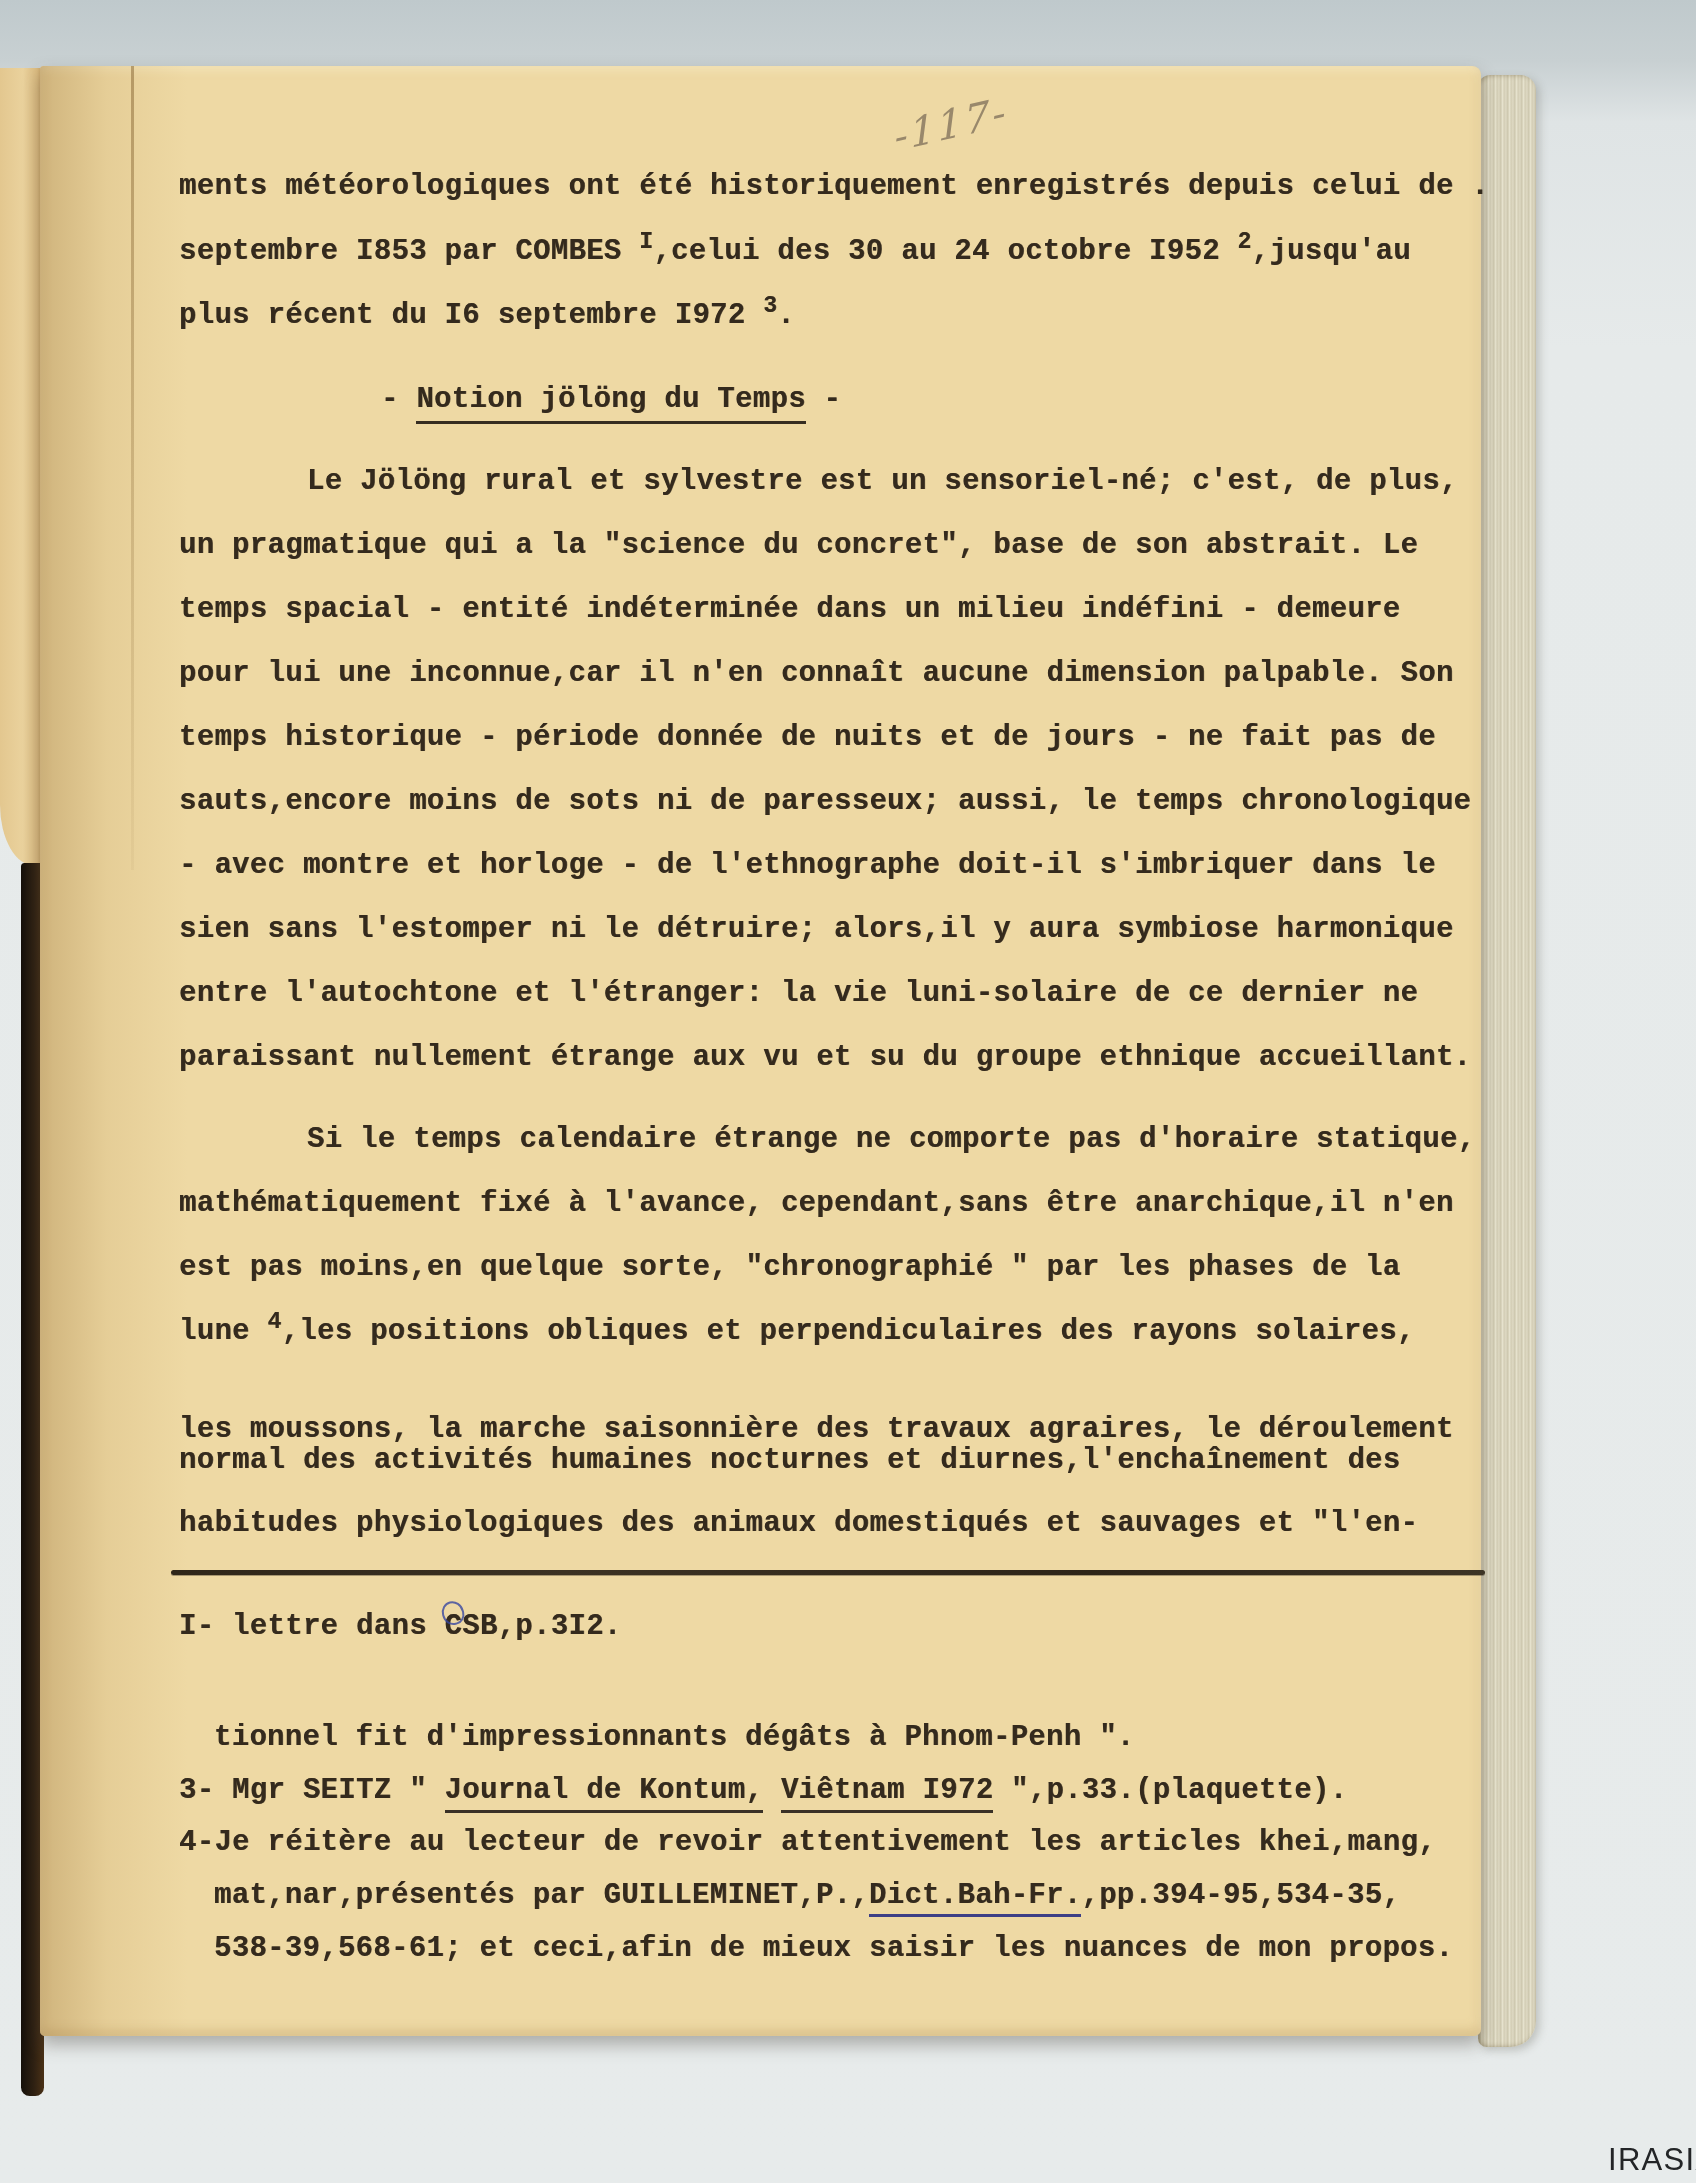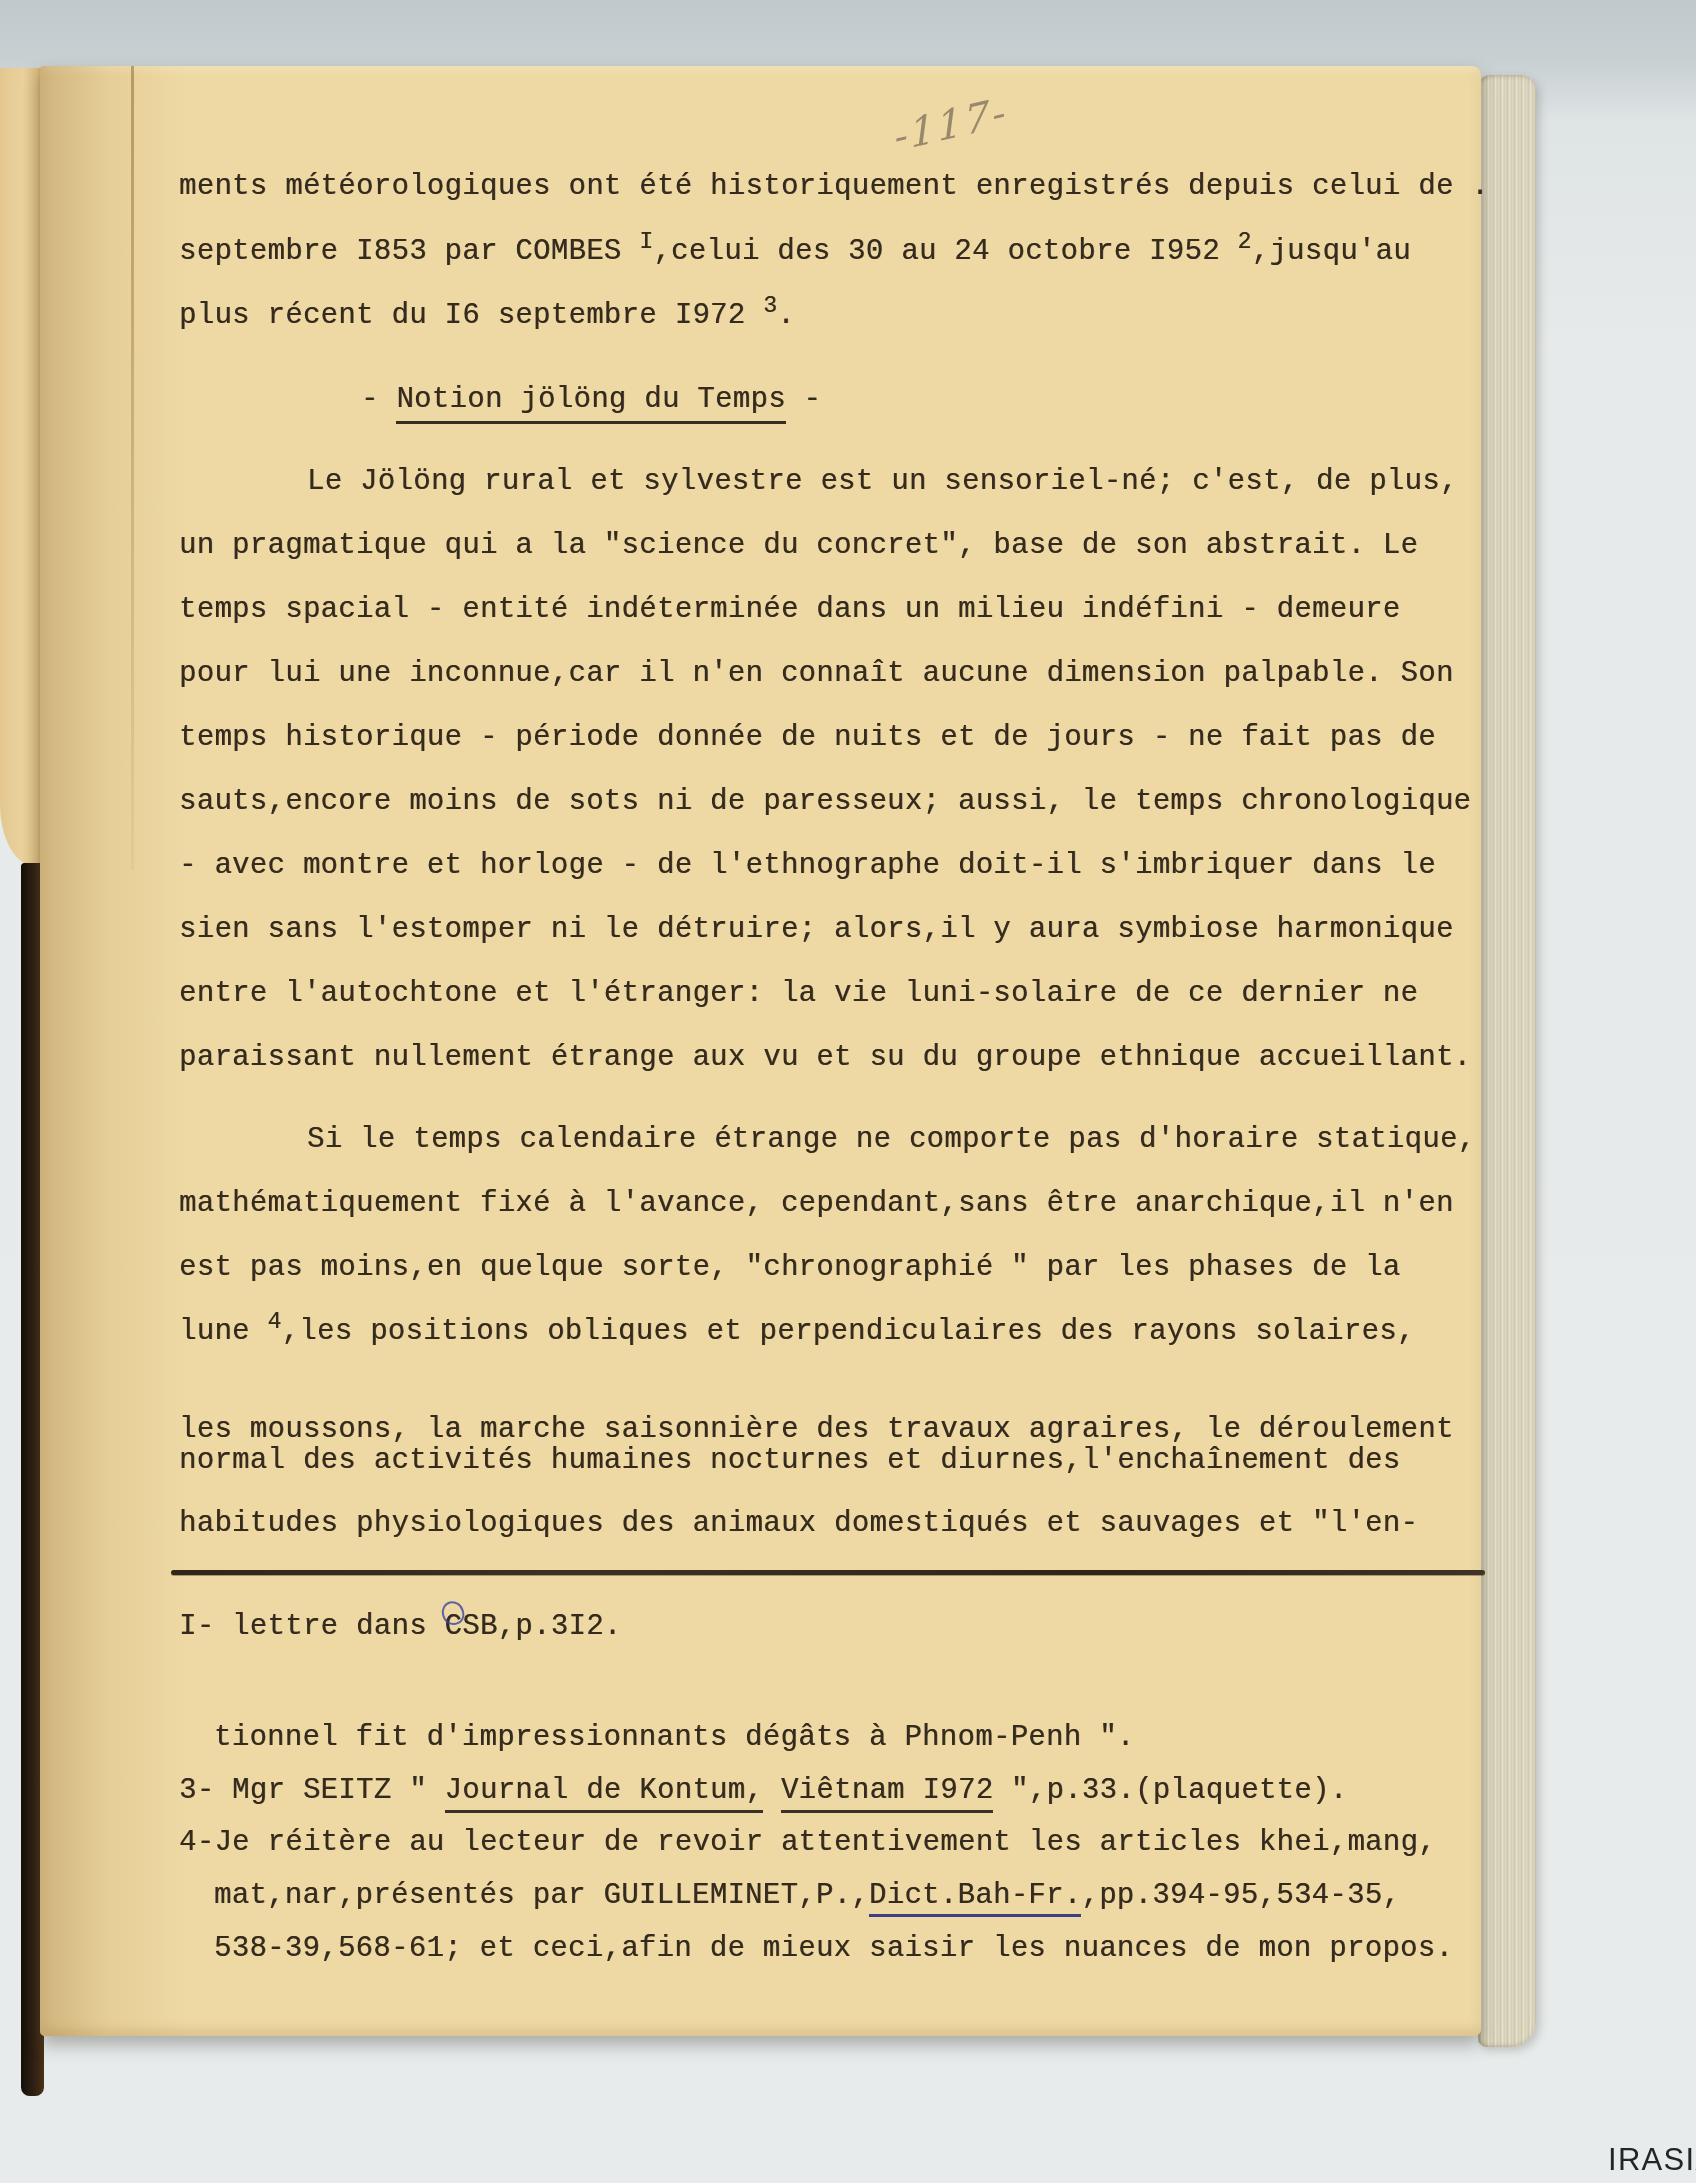--- a/index.html
+++ b/index.html
@@ -51,20 +51,21 @@
     background:linear-gradient(180deg,rgba(120,85,35,.45),rgba(120,85,35,.05));
   }
 
   
   .tl{
     position:absolute;left:179px;
     font-family:"Liberation Mono","DejaVu Sans Mono",monospace;
     font-size:29px;line-height:1.1;letter-spacing:0.3px;
     color:#342a1d;white-space:pre;
     text-shadow:0.5px 0.3px 0 rgba(52,42,29,.65);
+    font-weight:bold;
   }
   .sup{display:inline-block;font-size:23px;transform:translateY(-11.4px);}
   .u-head{border-bottom:3.5px solid #362d21;padding-bottom:5.2px;}
   .u-typed{border-bottom:3.5px solid #3a3126;padding-bottom:2.6px;margin-top:25px;}
   .u-blue{border-bottom:3.5px solid #3d3f86;padding-bottom:1.7px;text-align:center;}
 
   .sep{
     position:absolute;left:171px;top:1570px;width:1314px;height:5.2px;
     background:linear-gradient(90deg,#2f2619 0%,#3c3223 30%,#2e2518 70%,#3d3425 100%);
     border-radius:2.6px;box-shadow:0 0.9px 0 rgba(60,50,35,.4);
@@ -110,21 +111,21 @@
   <div class="stack"></div>
 
   <div class="page"></div>
 
   <div class="pencil">-117-</div>
 
   <div class="tl" style="top:171px"><span>ments météorologiques ont été historiquement enregistrés depuis celui de .</span></div>
   <div class="tl" style="top:236px"><span>septembre I853 par COMBES </span><span class="sup">I</span><span>,celui des 30 au 24 octobre I952 </span><span class="sup">2</span><span>,jusqu'au</span></div>
   <div class="tl" style="top:300px"><span>plus récent du I6 septembre I972 </span><span class="sup">3</span><span>.</span></div>
 
-  <div class="tl" style="top:384px;left:361px"><span>- </span><span class="u-head">Notion jölöng du Temps</span><span> -</span></div>
+  <div class="tl" style="top:384px;left:381px"><span>- </span><span class="u-head">Notion jölöng du Temps</span><span> -</span></div>
 
   <div class="tl" style="top:466px;left:307px"><span>Le Jölöng rural et sylvestre est un sensoriel-né; c'est, de plus,</span></div>
   <div class="tl" style="top:530px"><span>un pragmatique qui a la "science du concret", base de son abstrait. Le</span></div>
   <div class="tl" style="top:594px"><span>temps spacial - entité indéterminée dans un milieu indéfini - demeure</span></div>
   <div class="tl" style="top:658px"><span>pour lui une inconnue,car il n'en connaît aucune dimension palpable. Son</span></div>
   <div class="tl" style="top:722px"><span>temps historique - période donnée de nuits et de jours - ne fait pas de</span></div>
   <div class="tl" style="top:786px"><span>sauts,encore moins de sots ni de paresseux; aussi, le temps chronologique</span></div>
   <div class="tl" style="top:850px"><span>- avec montre et horloge - de l'ethnographe doit-il s'imbriquer dans le</span></div>
   <div class="tl" style="top:914px"><span>sien sans l'estomper ni le détruire; alors,il y aura symbiose harmonique</span></div>
   <div class="tl" style="top:978px"><span>entre l'autochtone et l'étranger: la vie luni-solaire de ce dernier ne</span></div>

